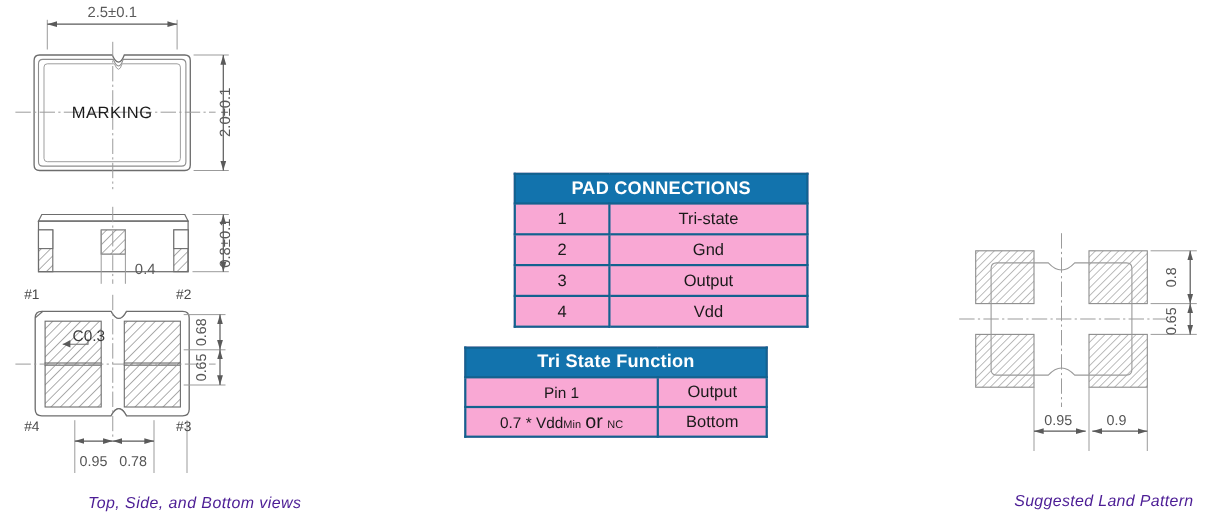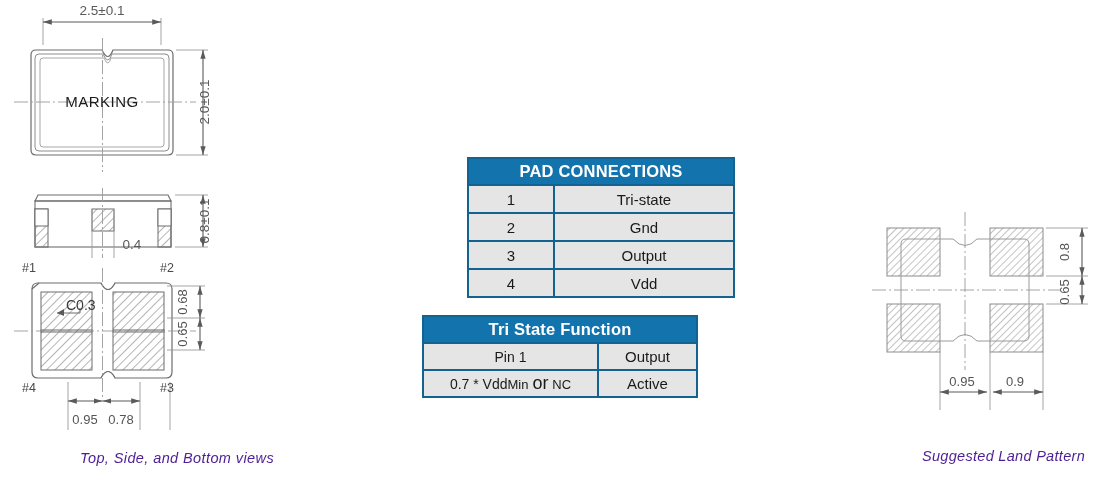--- a/index.html
+++ b/index.html
@@ -5,21 +5,21 @@
   html,body{margin:0;padding:0;background:#ffffff;}
   body{
     width:1111px;height:480px;position:relative;overflow:hidden;
     font-family:"Liberation Sans", sans-serif;
     color:#231f20;
   }
   .layer{position:absolute;left:0;top:0;width:1111px;height:480px;}
   svg{display:block;}
 
   
-  .tbl{position:absolute;border-collapse:collapse;background:#e5e5e5;}
+  .tbl{position:absolute;border-collapse:collapse;background:#f9a8d4;}
   .tbl td,.tbl th{
     border:2px solid #13628f;
     text-align:center;
     vertical-align:middle;
     padding:0;
     font-family:"Liberation Sans", sans-serif;
     color:#1a1a1a;
     white-space:nowrap;
   }
   .tbl th{
@@ -33,21 +33,21 @@
   #pad-connections-table{left:467px;top:157px;width:268px;}
   #pad-connections-table th{font-size:16.5px;height:25px;}
   #pad-connections-table td{font-size:15px;height:26px;}
   #pad-connections-table td.c-num{width:84px;}
 
   
   #tri-state-table{left:422px;top:315px;width:276px;}
   #tri-state-table th{font-size:16.5px;height:25px;}
   #tri-state-table td{font-size:15px;height:25px;}
   #tri-state-table td.c-cond{width:173px;font-size:14px;}
-  .sm{font-size:13px;}
+  .sm{font-size:10px;}
   .md{font-size:18px;}
   .lg{font-size:15px;}
 
   
   .caption{
     position:absolute;
     font-style:italic;
     font-size:14.5px;
     color:#4c1d95;
     font-family:"Liberation Sans", sans-serif;
@@ -242,19 +242,19 @@
   </thead>
   <tbody>
     <tr>
       <td class="c-cond lg">Pin 1</td>
       <td>Output</td>
     </tr>
     <tr>
       <td class="c-cond">
         <span>0.7 * Vdd</span><span class="sm">Min</span> <span class="md">or</span> <span class="sm">NC</span>
       </td>
-      <td>Active</td>
+      <td>Bottom</td>
     </tr>
   </tbody>
 </table>
 
 <div class="caption" id="caption-left">Top, Side, and  Bottom  views</div>
 <div class="caption" id="caption-right">Suggested Land Pattern</div>
 
 </body></html>

